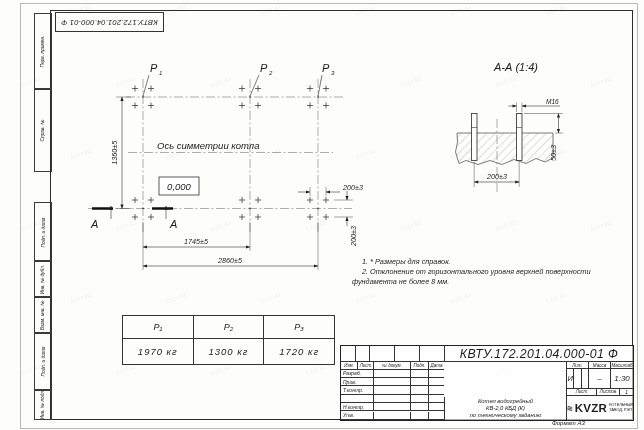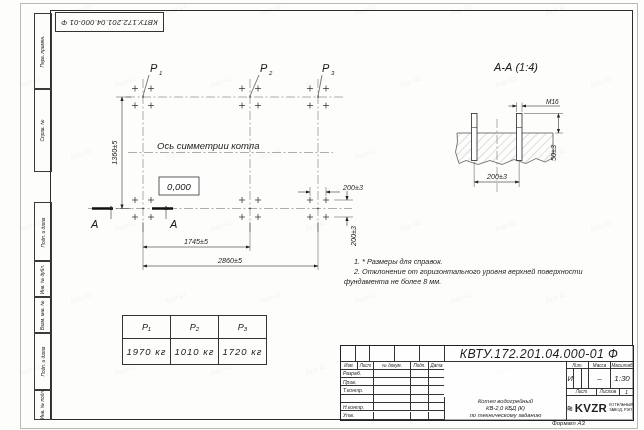--- a/index.html
+++ b/index.html
@@ -23,26 +23,26 @@
   text{fill:#1c1c1c;font-family:"Liberation Sans",sans-serif;font-style:italic;}
   .t7{font-size:7.2px;}.t65{font-size:6.5px;}.t9{font-size:9.5px;}.t11{font-size:11px;}
   .psub{font-size:6px;}
   
   .vfield{border:0.8px solid #3a3a3a;display:flex;align-items:center;justify-content:center;z-index:5;background:transparent;}
   .vfield span{transform:rotate(-90deg);white-space:nowrap;font-size:4.8px;font-style:italic;color:#222;}
   
   #topstamp{left:55px;top:12px;width:107px;height:18px;border:0.9px solid #333;display:flex;align-items:center;justify-content:center;z-index:5;}
   #topstamp span{transform:rotate(180deg);font-size:7.6px;font-style:italic;white-space:nowrap;letter-spacing:0.2px;}
   
-  #loadtable{left:122px;top:315px;width:145px;height:45px;border-collapse:collapse;z-index:5;position:absolute;padding-left:8px;}
+  #loadtable{left:122px;top:315px;width:213px;height:45px;border-collapse:collapse;z-index:5;position:absolute;padding-left:8px;}
   #loadtable td{border:1px solid #333;text-align:center;font-style:italic;width:61px;}
   #loadtable .hd{height:20px;font-size:9px;}
   #loadtable .vl{height:23px;font-size:9.5px;letter-spacing:1px;}
   
-  #notes{left:344px;top:257px;width:283px;z-index:5;font-size:7.3px;font-style:italic;line-height:1.38;color:#1e1e1e;}
+  #notes{left:352px;top:257px;width:283px;z-index:5;font-size:7.3px;font-style:italic;line-height:1.38;color:#1e1e1e;}
   #notes .note{text-indent:10px;}
   
   #tblock{left:340px;top:345px;width:292px;height:74px;border:1.3px solid #222;z-index:5;background:rgba(255,255,255,0.6);}
   .tb{position:absolute;box-sizing:border-box;font-style:italic;}
   .bl{border-left:0.8px solid #333;} .bb{border-bottom:0.8px solid #333;}
   .cen{display:flex;align-items:center;justify-content:center;text-align:center;}
   #desig{left:103px;top:0;width:189px;height:16px;font-size:12.3px;letter-spacing:0.4px;}
   .tinyhdr{font-size:4.5px;}
   .rowlabel{font-size:5px;padding-left:2px;display:flex;align-items:center;}
   #doct{left:103px;top:16px;width:122px;height:35px;font-size:9.5px;line-height:1.15;}
@@ -247,21 +247,21 @@
 
   <table id="loadtable">
     <tbody>
         <tr>
       <td class="hd">P₁</td>
       <td class="hd">P₂</td>
       <td class="hd">P₃</td>
     </tr>
     <tr>
       <td class="vl">1970 кг</td>
-      <td class="vl">1010 кг</td>
+      <td class="vl">1300 кг</td>
       <td class="vl">1720 кг</td>
     </tr>
   </tbody>
     </table>
 
   <div class="abs" id="notes">
     <div class="note">1. * Размеры для справок.</div>
     <div class="note">2. Отклонение от горизонтального уровня верхней поверхности фундамента не более 8 мм.</div>
   </div>
 

